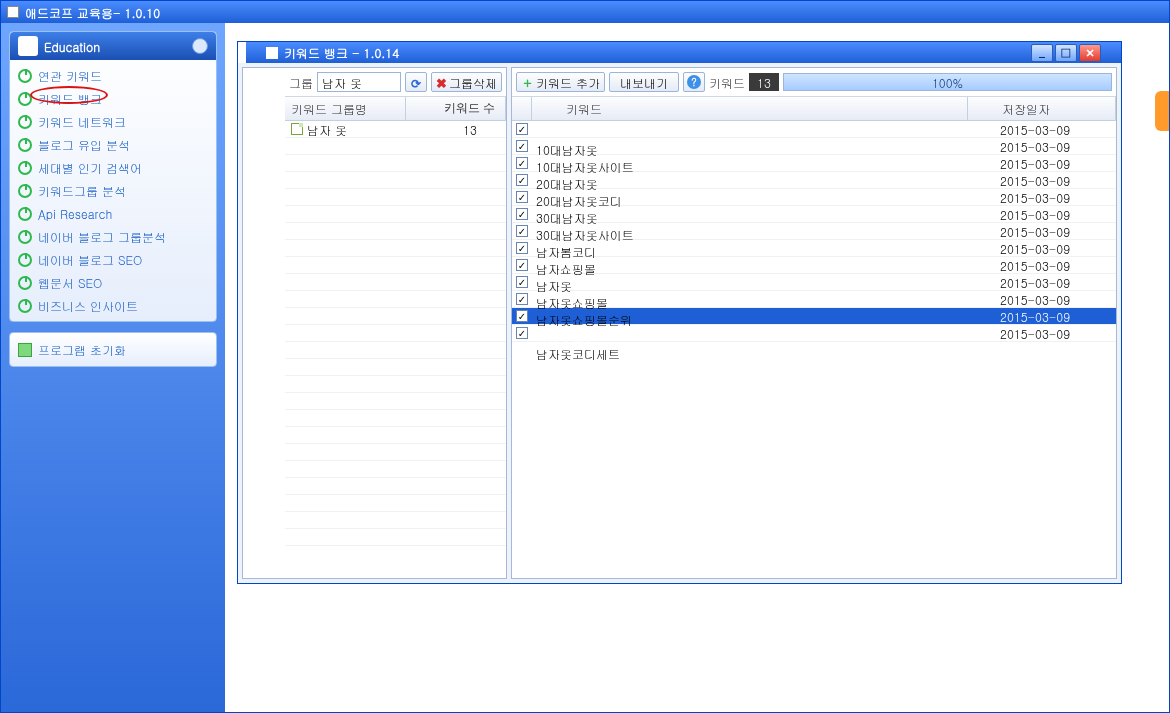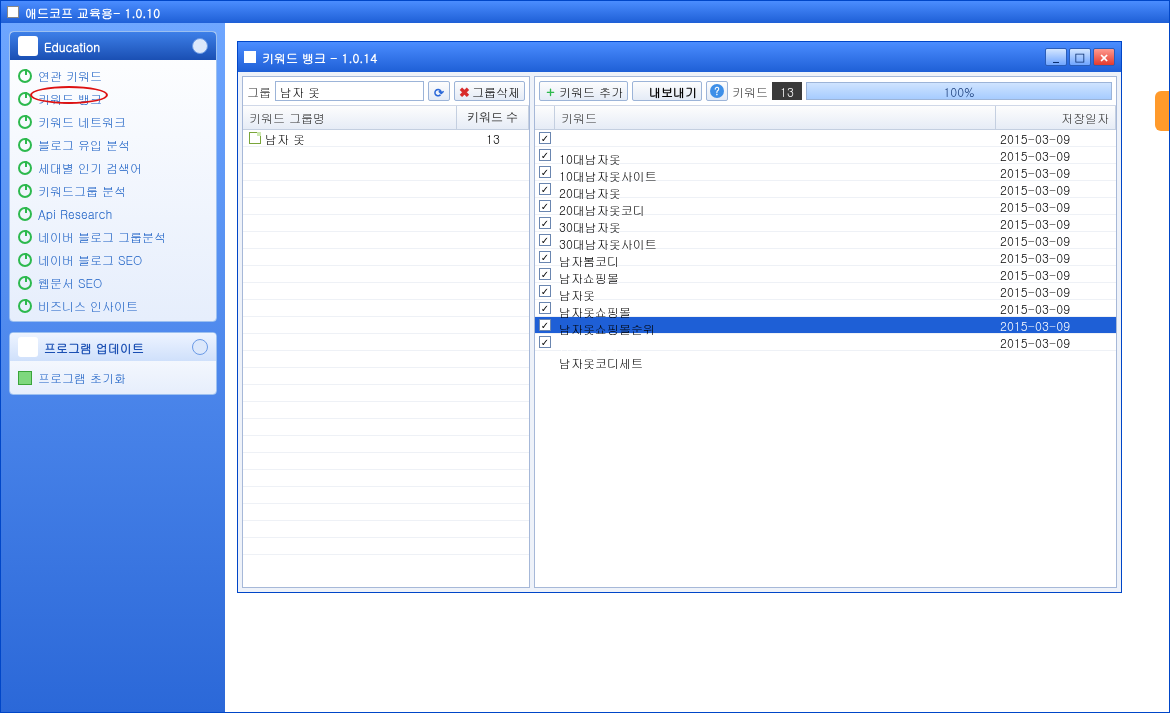--- a/index.html
+++ b/index.html
@@ -21,52 +21,52 @@
 .nav-item .power-icon::after { content:""; position:absolute; top:-2px; left:5px; width:2px; height:6px; background:#2db94e; }
 .nav-item.current { }
 .nav-item.current .oval { position:absolute; left:14px; top:-1px; width: 78px; height: 18px; border: 2px solid #d11; border-radius: 50%; pointer-events:none; }
 .panel-header.update { background: linear-gradient(#eef4ff,#cfe0fb); color:#1a4fb3; }
 .update-item { display:flex; align-items:center; padding:4px 2px; color:#1a5fc4; cursor:pointer; }
 .update-item .uicon { width:14px;height:14px;background:#7ed87e;border:1px solid #3aa53a;margin-right:6px;flex-shrink:0; }
 
 .main-area { flex: 1; background: #fff; position: relative; padding: 18px 12px; }
 
 .inner-window { width: 885px; border: 1px solid #0046c8; background:#fff; }
-.inner-titlebar { height: 30px; background: linear-gradient(#4b8dff,#1e5fd6); color:#fff; display:flex; align-items:center; padding:0 6px; font-weight:bold; justify-content:space-between; }
+.inner-titlebar { height: 21px; background: linear-gradient(#4b8dff,#1e5fd6); color:#fff; display:flex; align-items:center; padding:0 20px; font-weight:bold; justify-content:space-between;margin-left:8px; }
 .ititle-left { display:flex; align-items:center; }
 .ititle-left .wicon { width:12px;height:12px;background:#fff;margin-right:6px; }
 .win-btns { display:flex; gap:2px; }
 .win-btn { width:22px;height:18px; background:linear-gradient(#d4e6ff,#6fa5ff); border:1px solid #2a5db8; border-radius:2px; display:flex;align-items:center;justify-content:center;color:#0a2f70;font-weight:bold;font-size:11px;cursor:pointer; }
 .win-btn.close { background:linear-gradient(#ff9a8f,#e33a2d); color:#fff; }
 
 .inner-body { background:#eef2f9; padding:4px; display:flex; gap:4px; height:520px; }
 .left-pane, .right-pane { background:#fff; border:1px solid #a6b8d8; display:flex; flex-direction:column; }
-.left-pane { width:288px; }
+.left-pane { width:265px;padding-left:42px; }
 .right-pane { flex:1; }
 
 .toolbar { display:flex; align-items:center; gap:4px; padding:4px; border-bottom:1px solid #d0d8e8; flex-wrap:nowrap; }
 .lbl { color:#333; }
 .tb-input { flex:1; border:1px solid #9cb4d8; height:20px; padding:0 4px; background:#fff; min-width:50px; }
 .icon-btn { height:20px; border:1px solid #9cb4d8; background:linear-gradient(#fdfdfd,#e4ebf6); border-radius:2px; display:flex;align-items:center;justify-content:center;cursor:pointer;padding:0 4px; gap:2px; white-space:nowrap; }
 .icon-btn.sq { width:22px; padding:0; }
 .refresh-glyph { color:#2b68d8; font-weight:bold; }
 .x-glyph { color:#d82b2b; font-weight:bold; font-size:13px; }
 .plus-glyph { color:#2db94e; font-weight:bold; font-size:13px; }
 .q-glyph { width:14px;height:14px;border-radius:50%;background:#3d8fe8;color:#fff;display:flex;align-items:center;justify-content:center;font-weight:bold;font-size:10px; }
 .count-box { background:#3a3a3a;color:#fff; padding:0 8px; height:18px; display:flex;align-items:center; min-width:30px; justify-content:center; }
 .progress { flex:1; height:18px; border:1px solid #9cb4d8; background:linear-gradient(#cfe4ff,#a6ccff); position:relative; min-width:100px; }
 .progress .pct { position:absolute; inset:0; display:flex; align-items:center; justify-content:center; color:#1a3d7a; }
 
-.grid-header { display:flex; background:linear-gradient(#fdfdfd,#e6ecf6); border-bottom:1px solid #c4cfe0; }
+.grid-header { display:flex; background:linear-gradient(#fdfdfd,#e6ecf6); border-bottom:1px solid #c4cfe0;gap:28px; }
 .gh-cell { padding:3px 6px; border-right:1px solid #c4cfe0; color:#333; text-align:center; }
 .left-pane .gh-cell.name { flex:1; text-align:left; }
 .left-pane .gh-cell.count { width:72px;font-family:Liberation Serif, serif; }
 .right-pane .gh-cell.chk { width:20px; }
 .right-pane .gh-cell.kw { flex:1; text-align:left; }
-.right-pane .gh-cell.date { width:120px; text-align:right; }
+.right-pane .gh-cell.date { width:120px; text-align:left; }
 
 .grid-body { flex:1; overflow:auto; background:#fff; }
 .row { display:flex; align-items:center; border-bottom:1px solid #eef1f6; height:17px; }
 .left-pane .row .rcell.name { flex:1; padding-left:6px; display:flex; align-items:center; gap:4px; }
 .left-pane .row .rcell.count { width:72px; text-align:center; }
 .doc-icon { width:12px;height:12px;background:#fff;border:1px solid #7aa53a; position:relative; }
 .doc-icon::after{content:"";position:absolute;right:-1px;top:-1px;width:4px;height:4px;background:#cde8b0;}
 
 .right-pane .row .rcell.chk { width:20px; display:flex; align-items:center; justify-content:center; }
 .right-pane .row .rcell.kw { flex:1; padding-left:4px;margin-top:41px; }
@@ -137,27 +137,20 @@
               <span class="power-icon"></span>
               <span>웹문서 SEO</span>
             </div>
             <div class="nav-item">
               <span class="power-icon"></span>
               <span>비즈니스 인사이트</span>
             </div>
           </div>
       </div>
       <div class="panel">
-        <div class="panel-header update">
-          <span style="display:flex;align-items:center;">
-            <span class="hicon"></span>
-            <span>프로그램 업데이트</span>
-          </span>
-          <span class="chev"></span>
-        </div>
         <div class="panel-body" id="upd-items">
             <div class="update-item">
               <span class="uicon"></span>
               <span>프로그램 초기화</span>
             </div>
           </div>
       </div>
     </div>
 
     <div class="main-area">
@@ -225,21 +218,21 @@
                 <div class="row"></div>
               </div>
           </div>
 
           <div class="right-pane">
             <div class="toolbar">
               <span class="icon-btn">
                   <span class="plus-glyph">＋</span>
                   <span>키워드 추가</span>
                 </span>
-              <span class="icon-btn" style="min-width:70px;justify-content:flex-end;font-weight:bold;">
+              <span class="icon-btn" style="min-width:70px;justify-content:center;">
                   <span>내보내기</span>
                 </span>
               <span class="icon-btn sq">
                   <span class="q-glyph">?</span>
                 </span>
               <span class="lbl">키워드</span>
               <span class="count-box">13</span>
               <div class="progress">
                   <span class="pct">100%</span>
                 </div>

